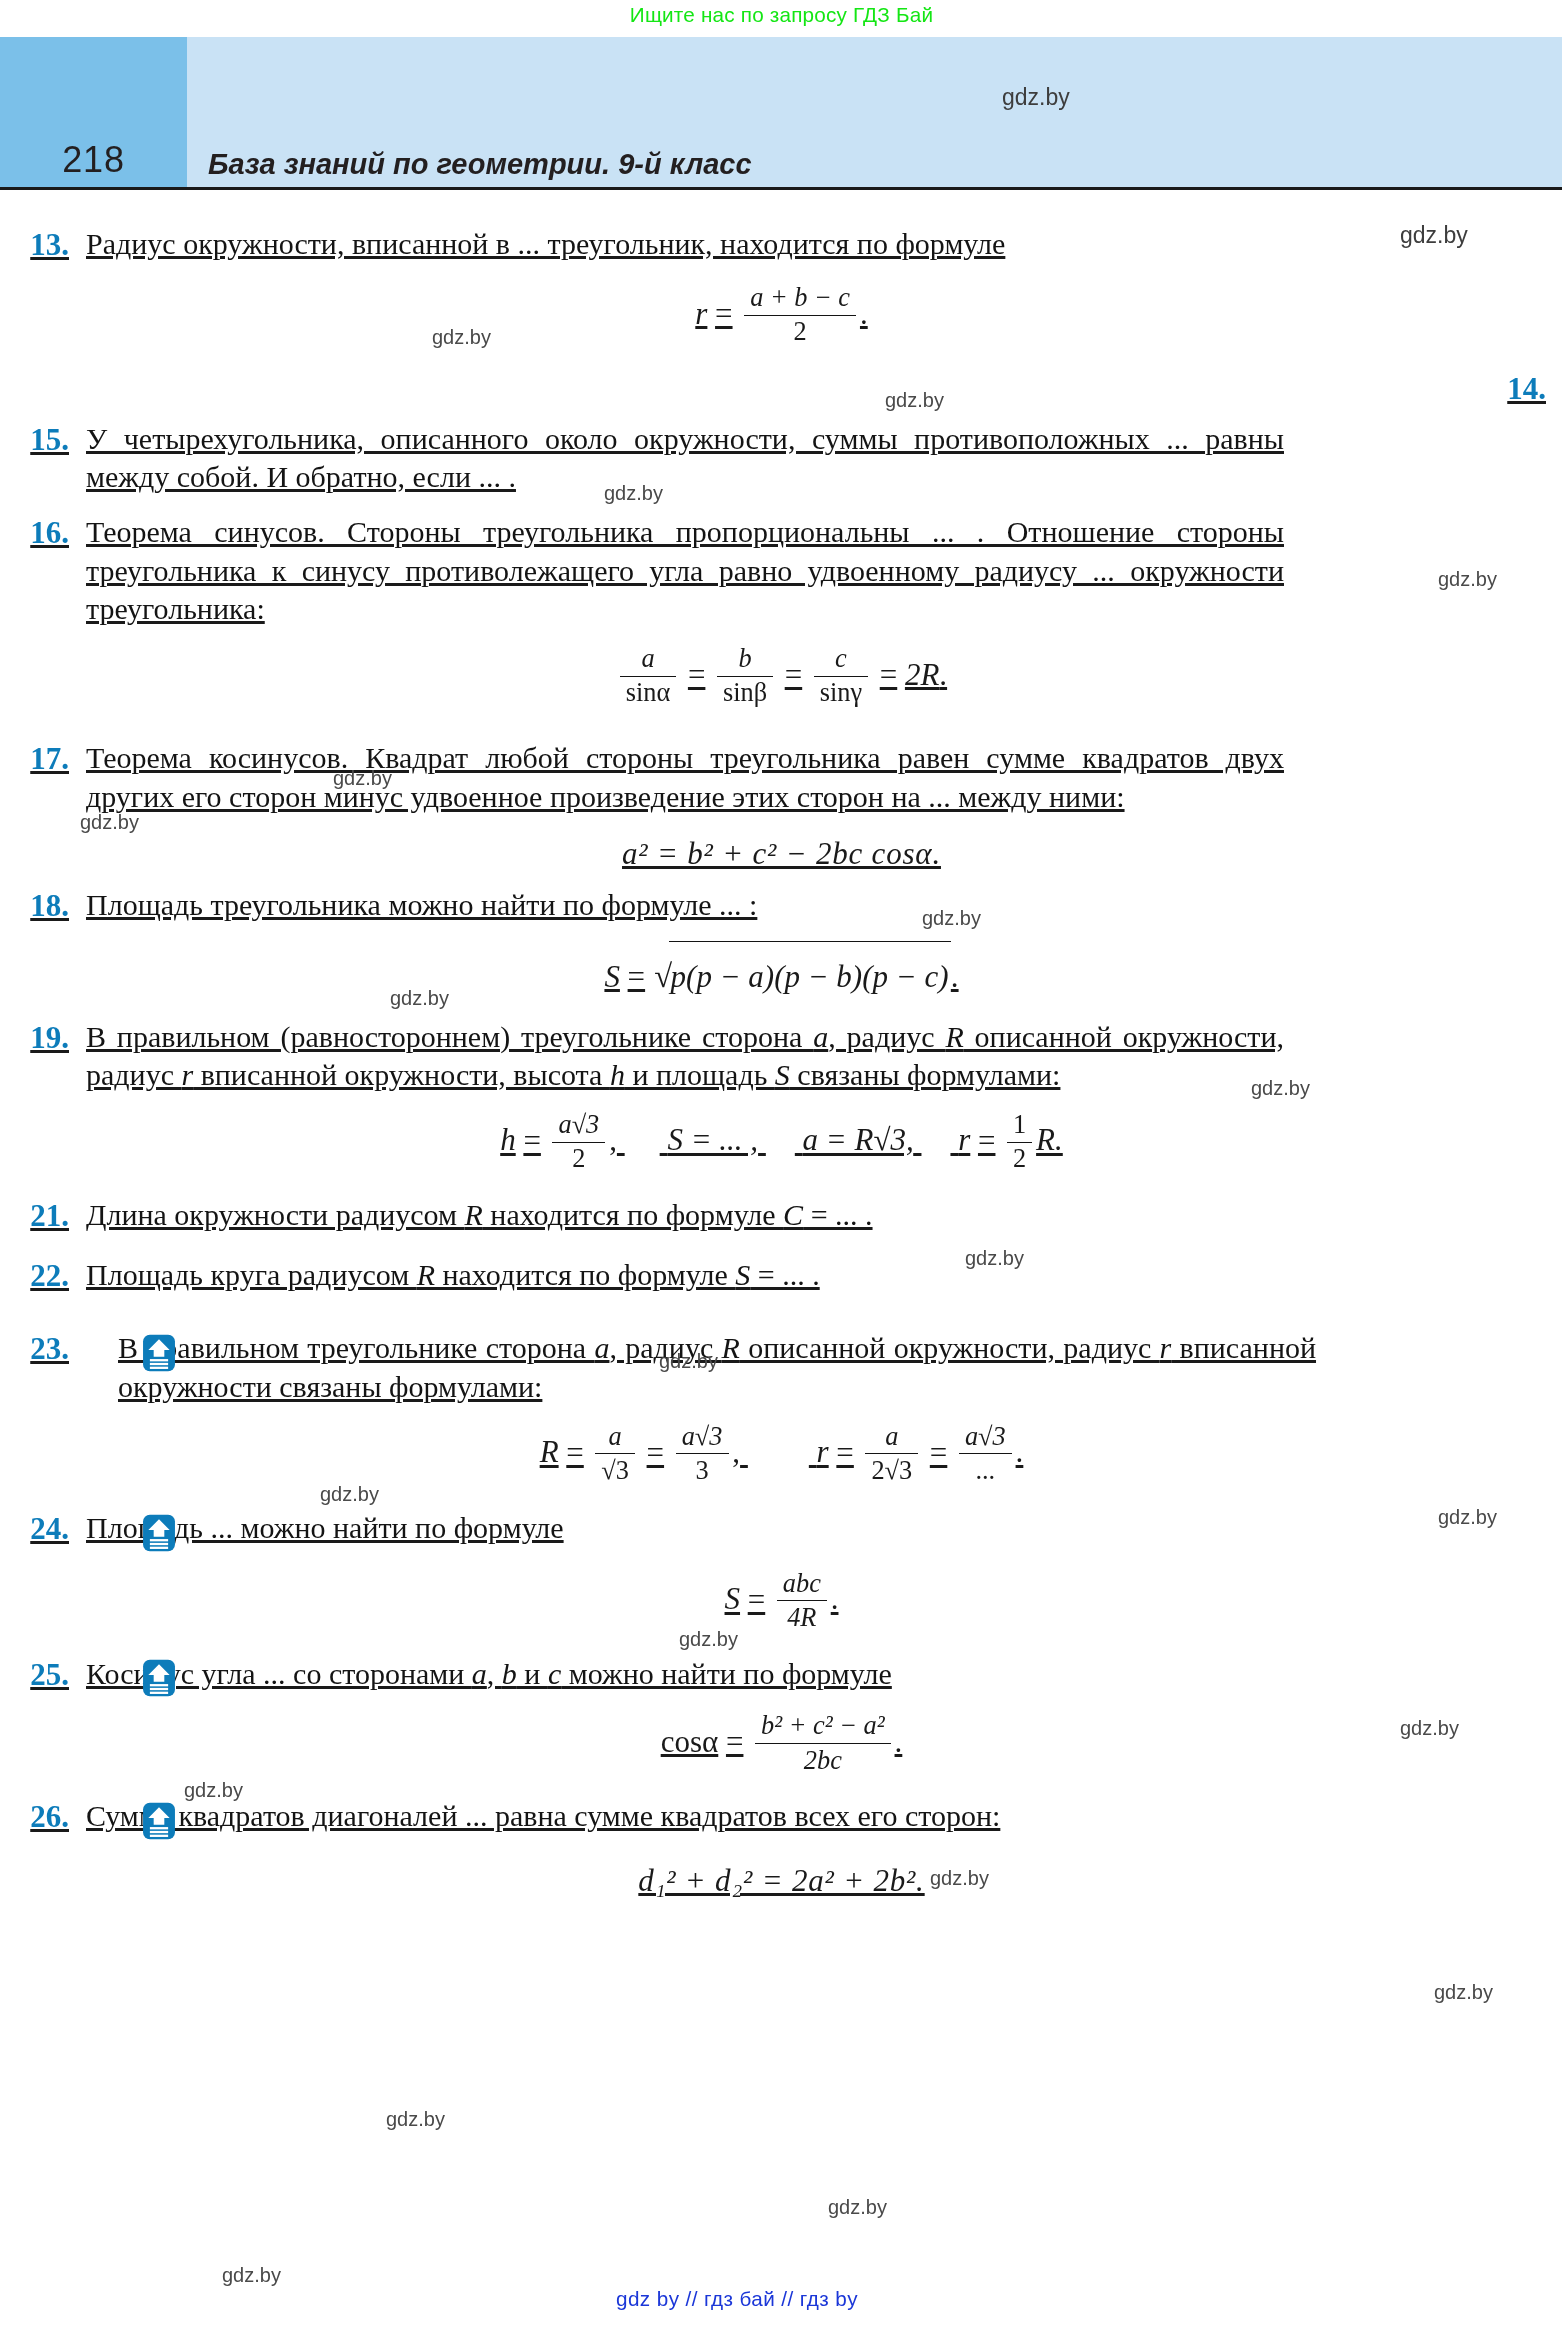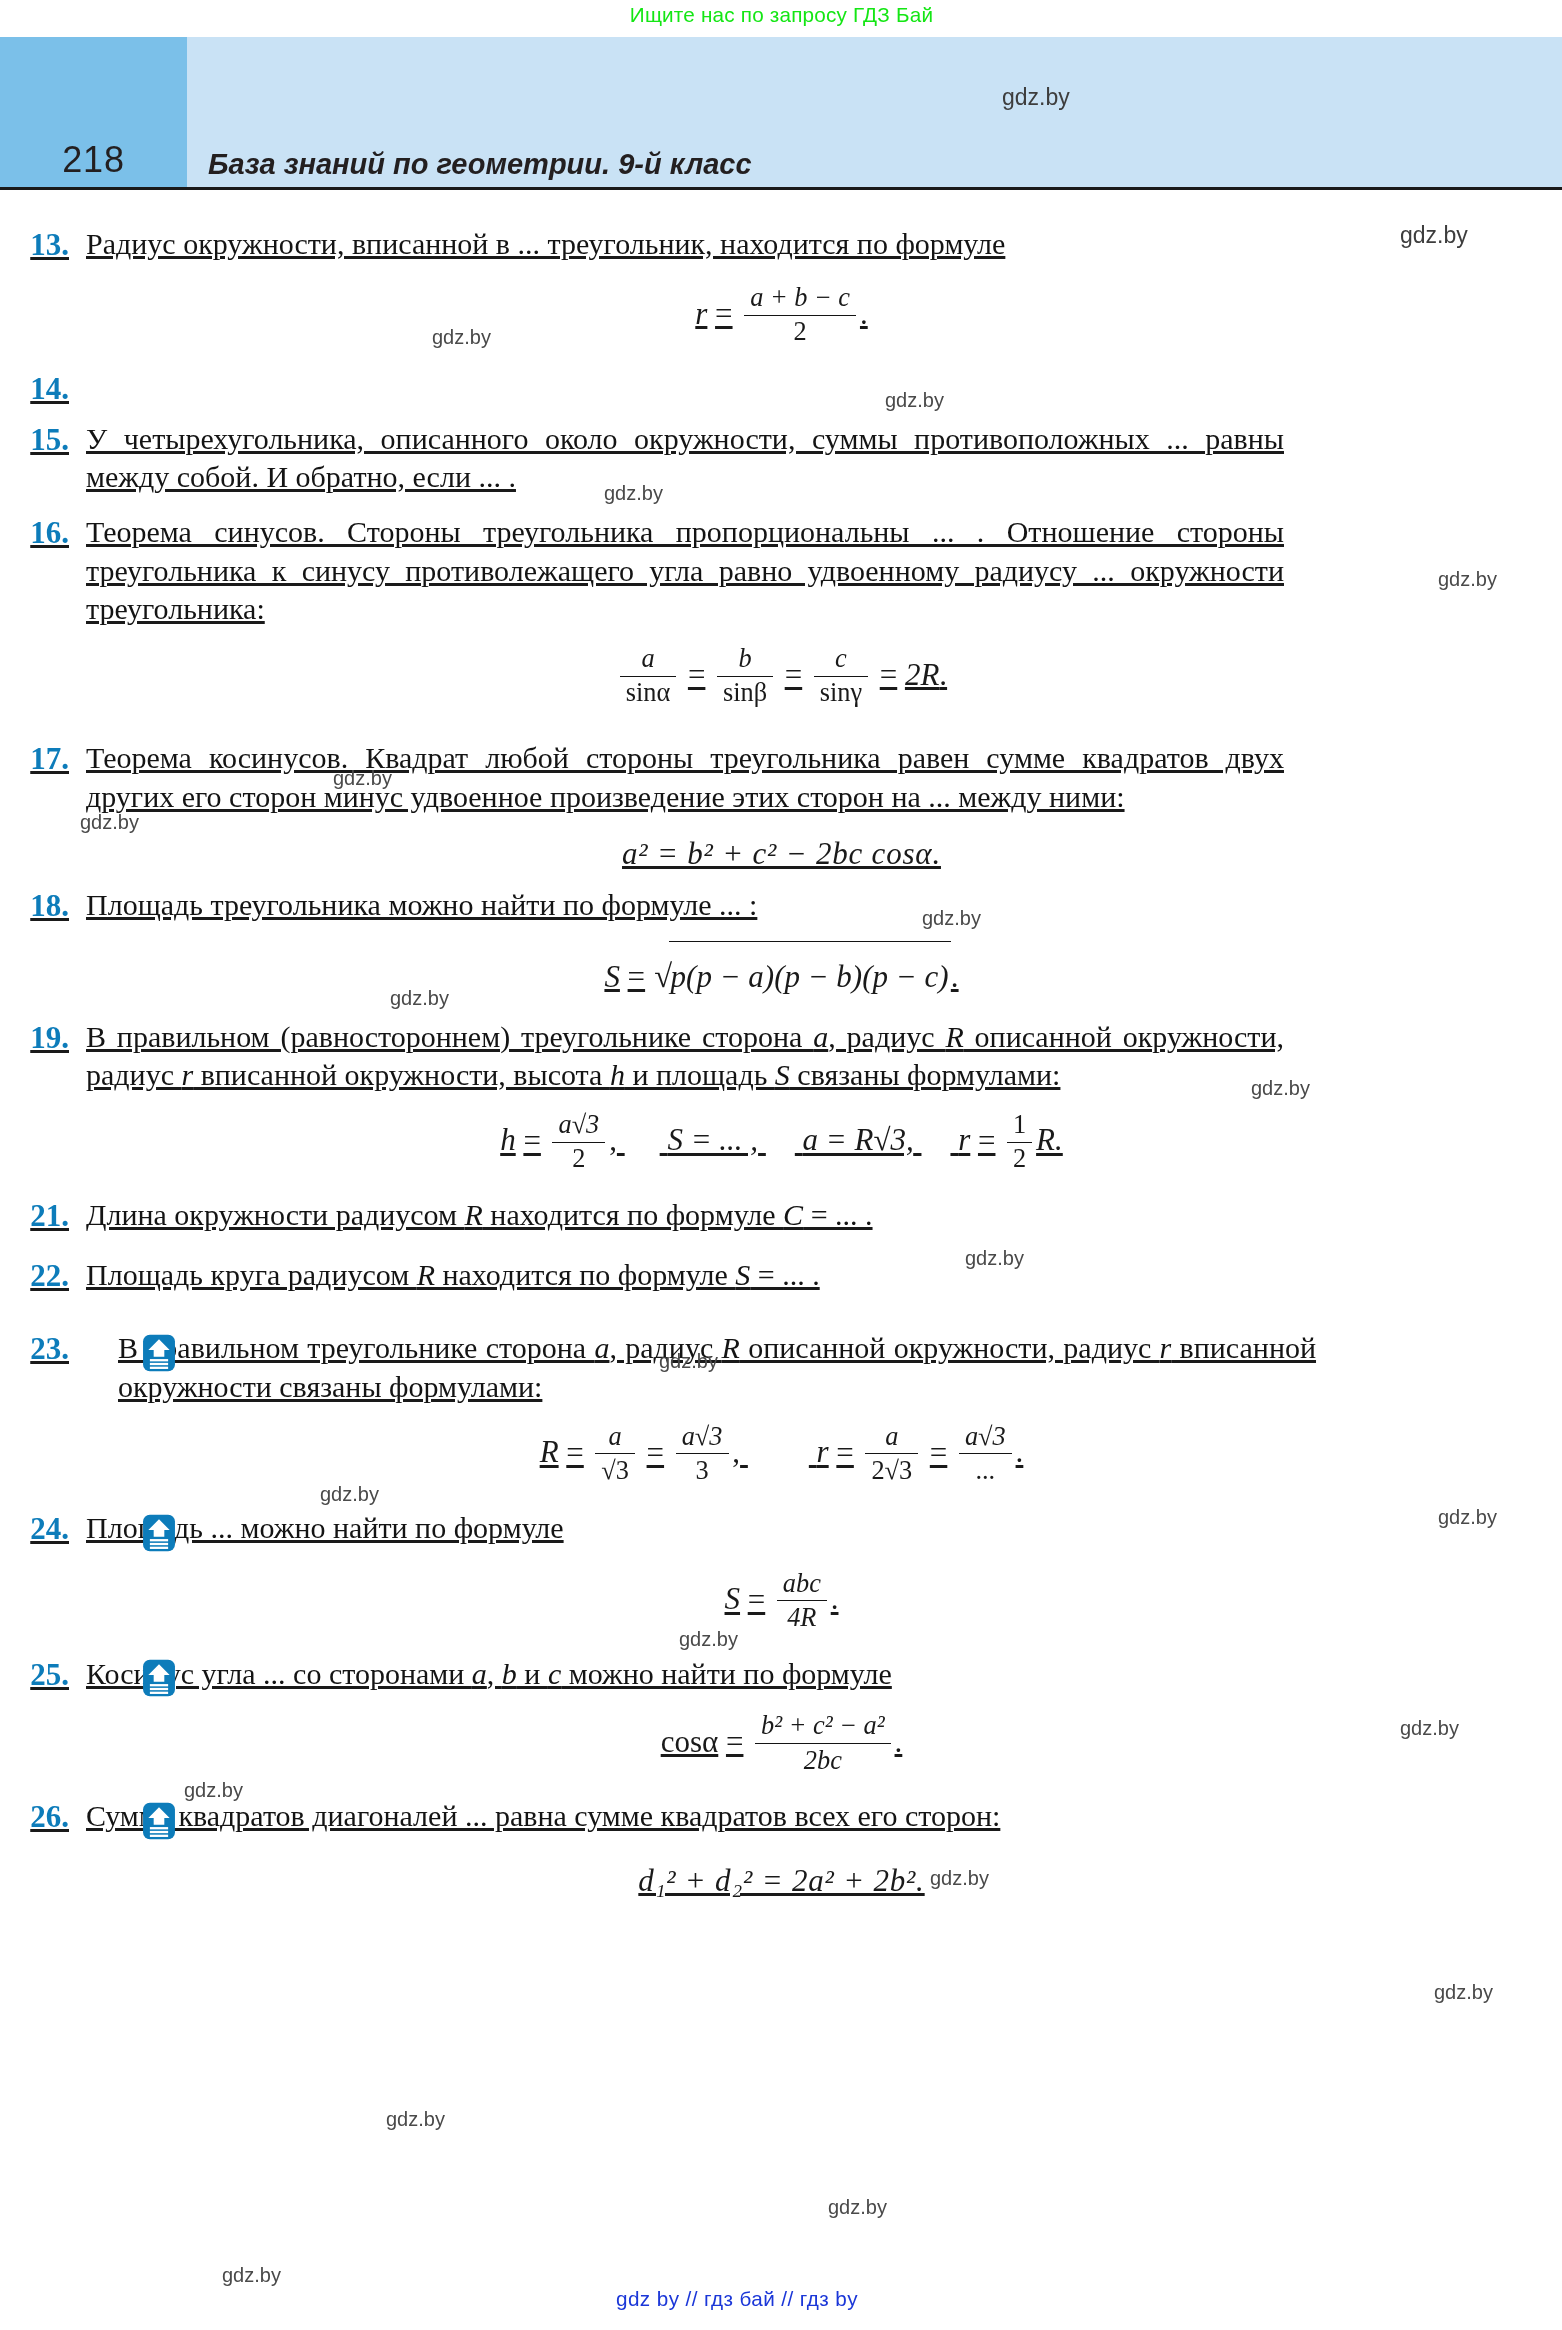--- a/index.html
+++ b/index.html
@@ -222,21 +222,21 @@
 <div class="content">
 
   <div class="item" style="margin-top:54px;">
     <div class="item-num">13.</div>
     <div class="item-body noj">Радиус окружности, вписанной в ... треугольник, находится по формуле</div>
   </div>
   <div class="formula" style="margin-top:20px;">
     <span class="mi">r</span><span class="eq">=</span><span class="frac"><span class="num mi">a + b − c</span><span class="den">2</span></span><span>.</span>
   </div>
 
-  <div class="item" style="margin-top:20px;">
+  <div class="item" style="margin-top:20px;justify-content:flex-end;">
     <div class="item-num">14.</div>
   </div>
 
   <div class="item" style="margin-top:10.7px;">
     <div class="item-num">15.</div>
     <div class="item-body">У четырехугольника, описанного около окружности, суммы противоположных ... равны между собой. И обратно, если ... .</div>
   </div>
 
   <div class="item" style="margin-top:17px;">
     <div class="item-num">16.</div>

